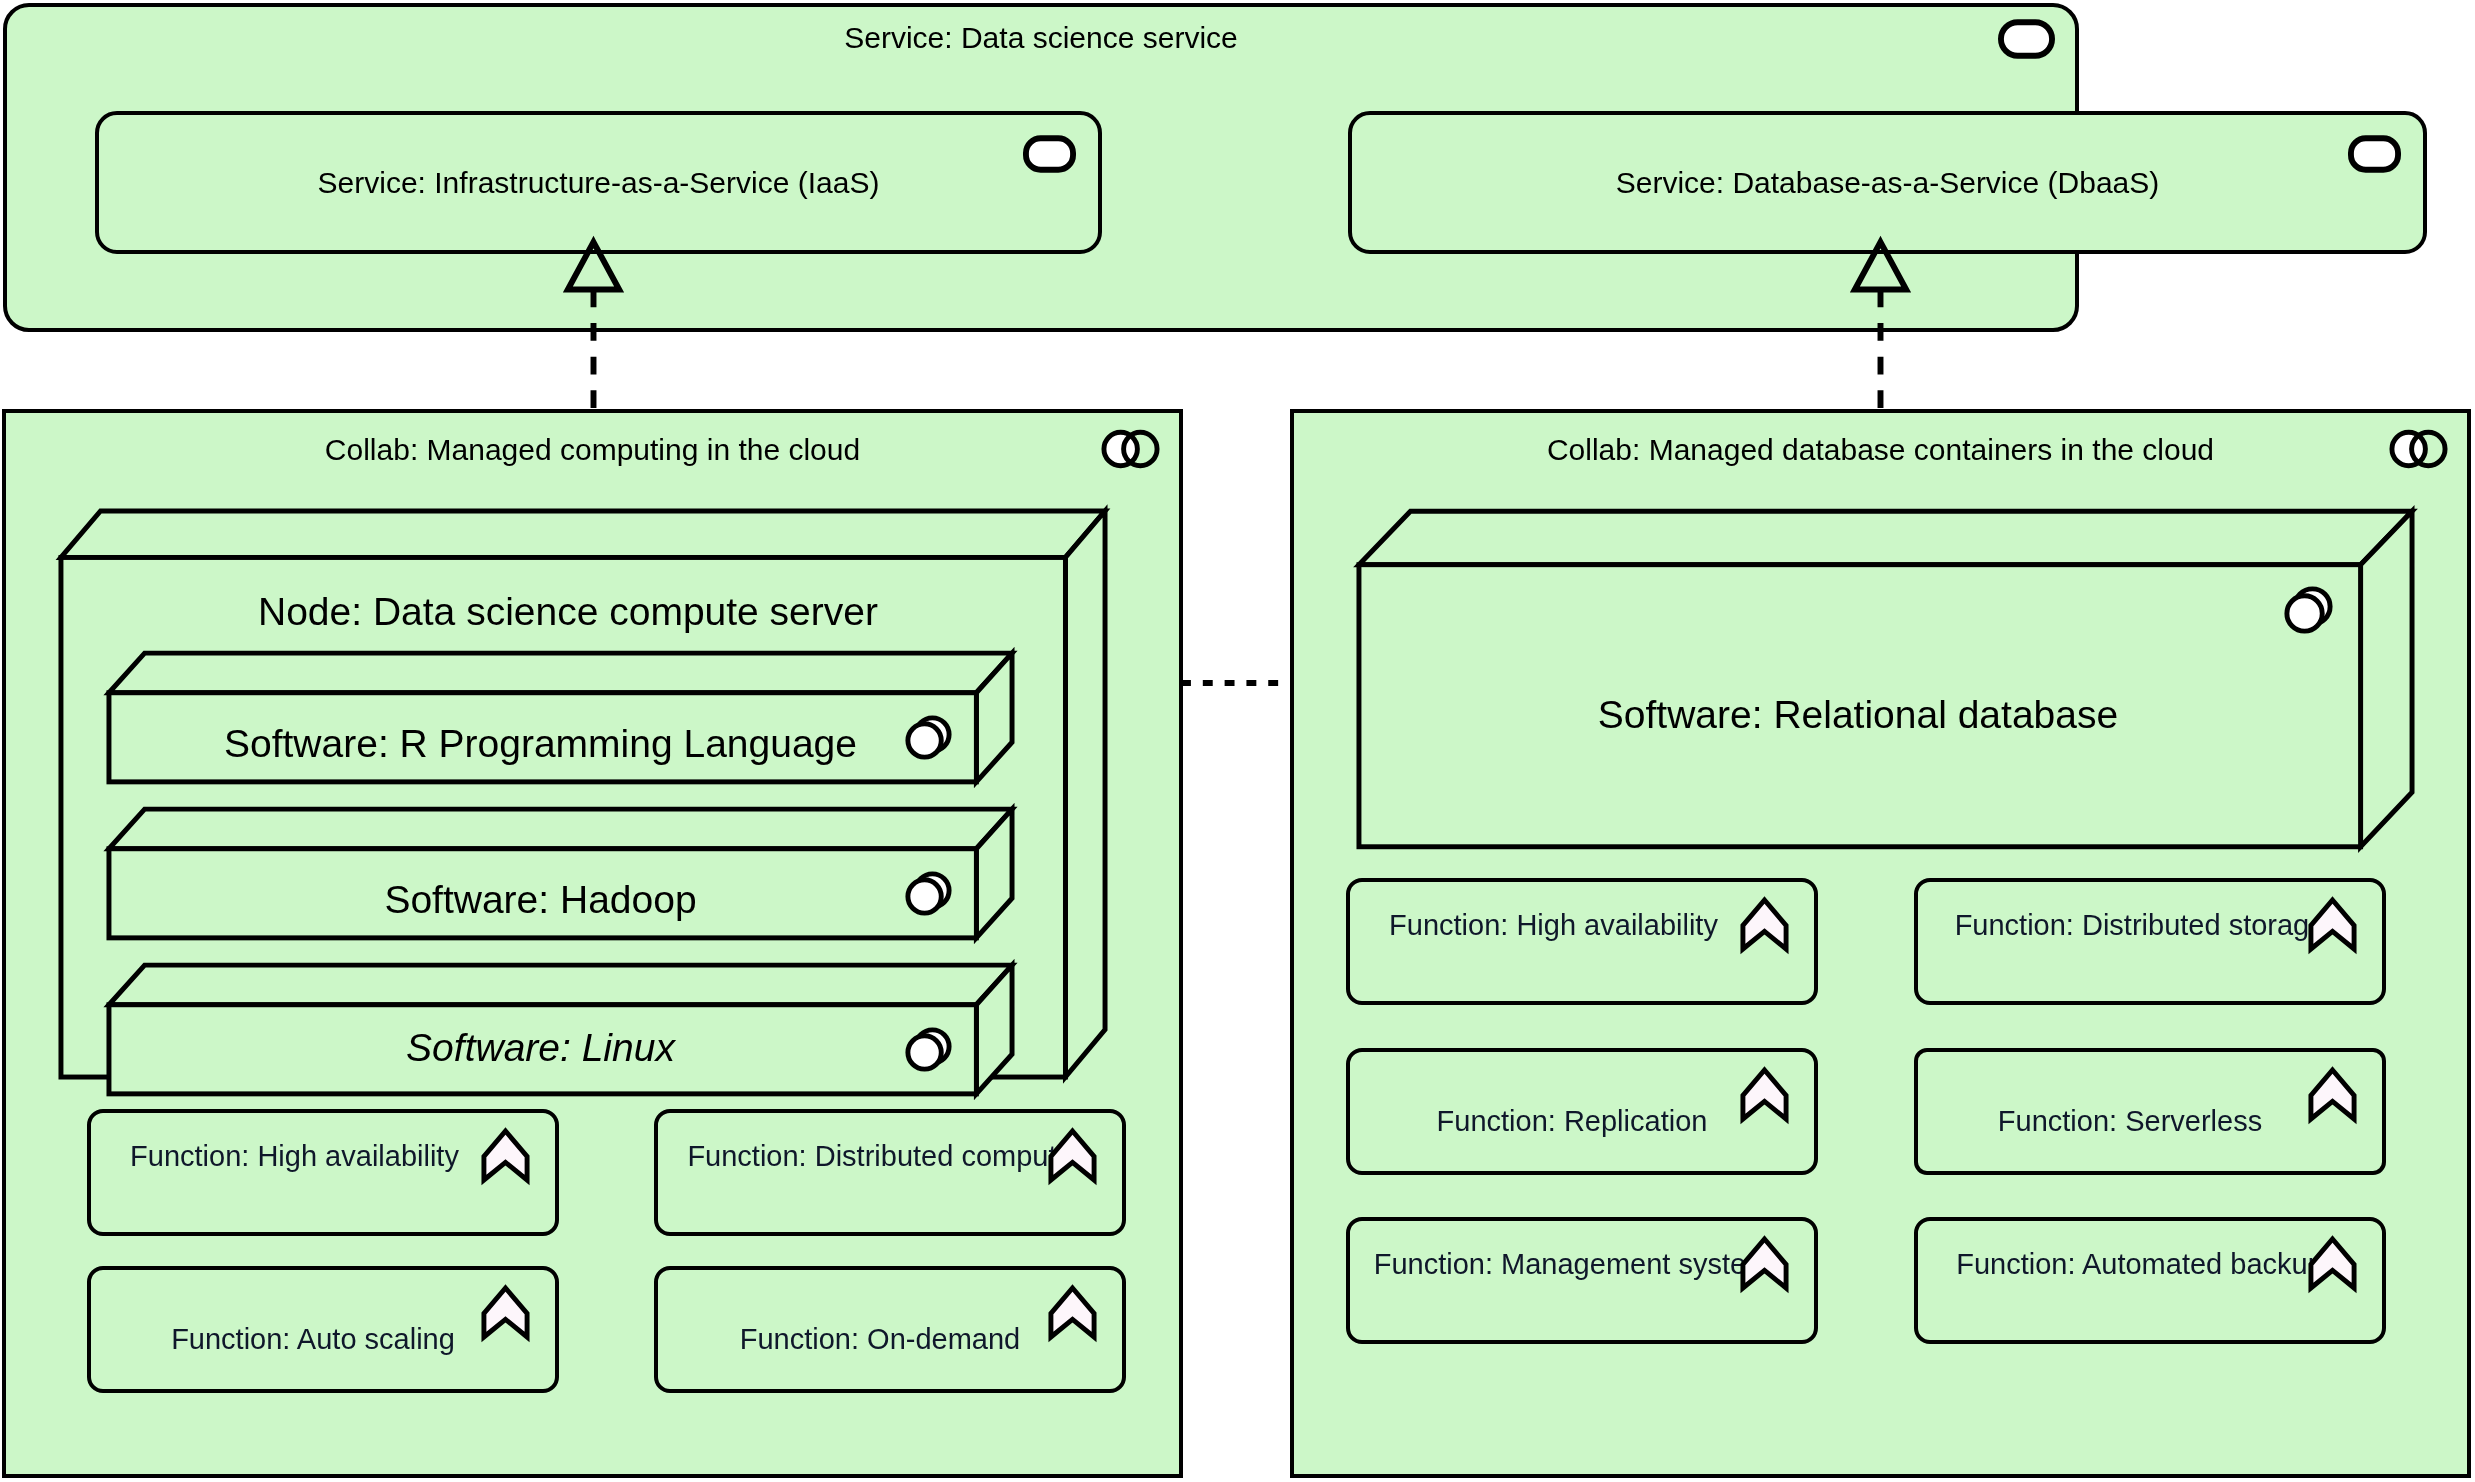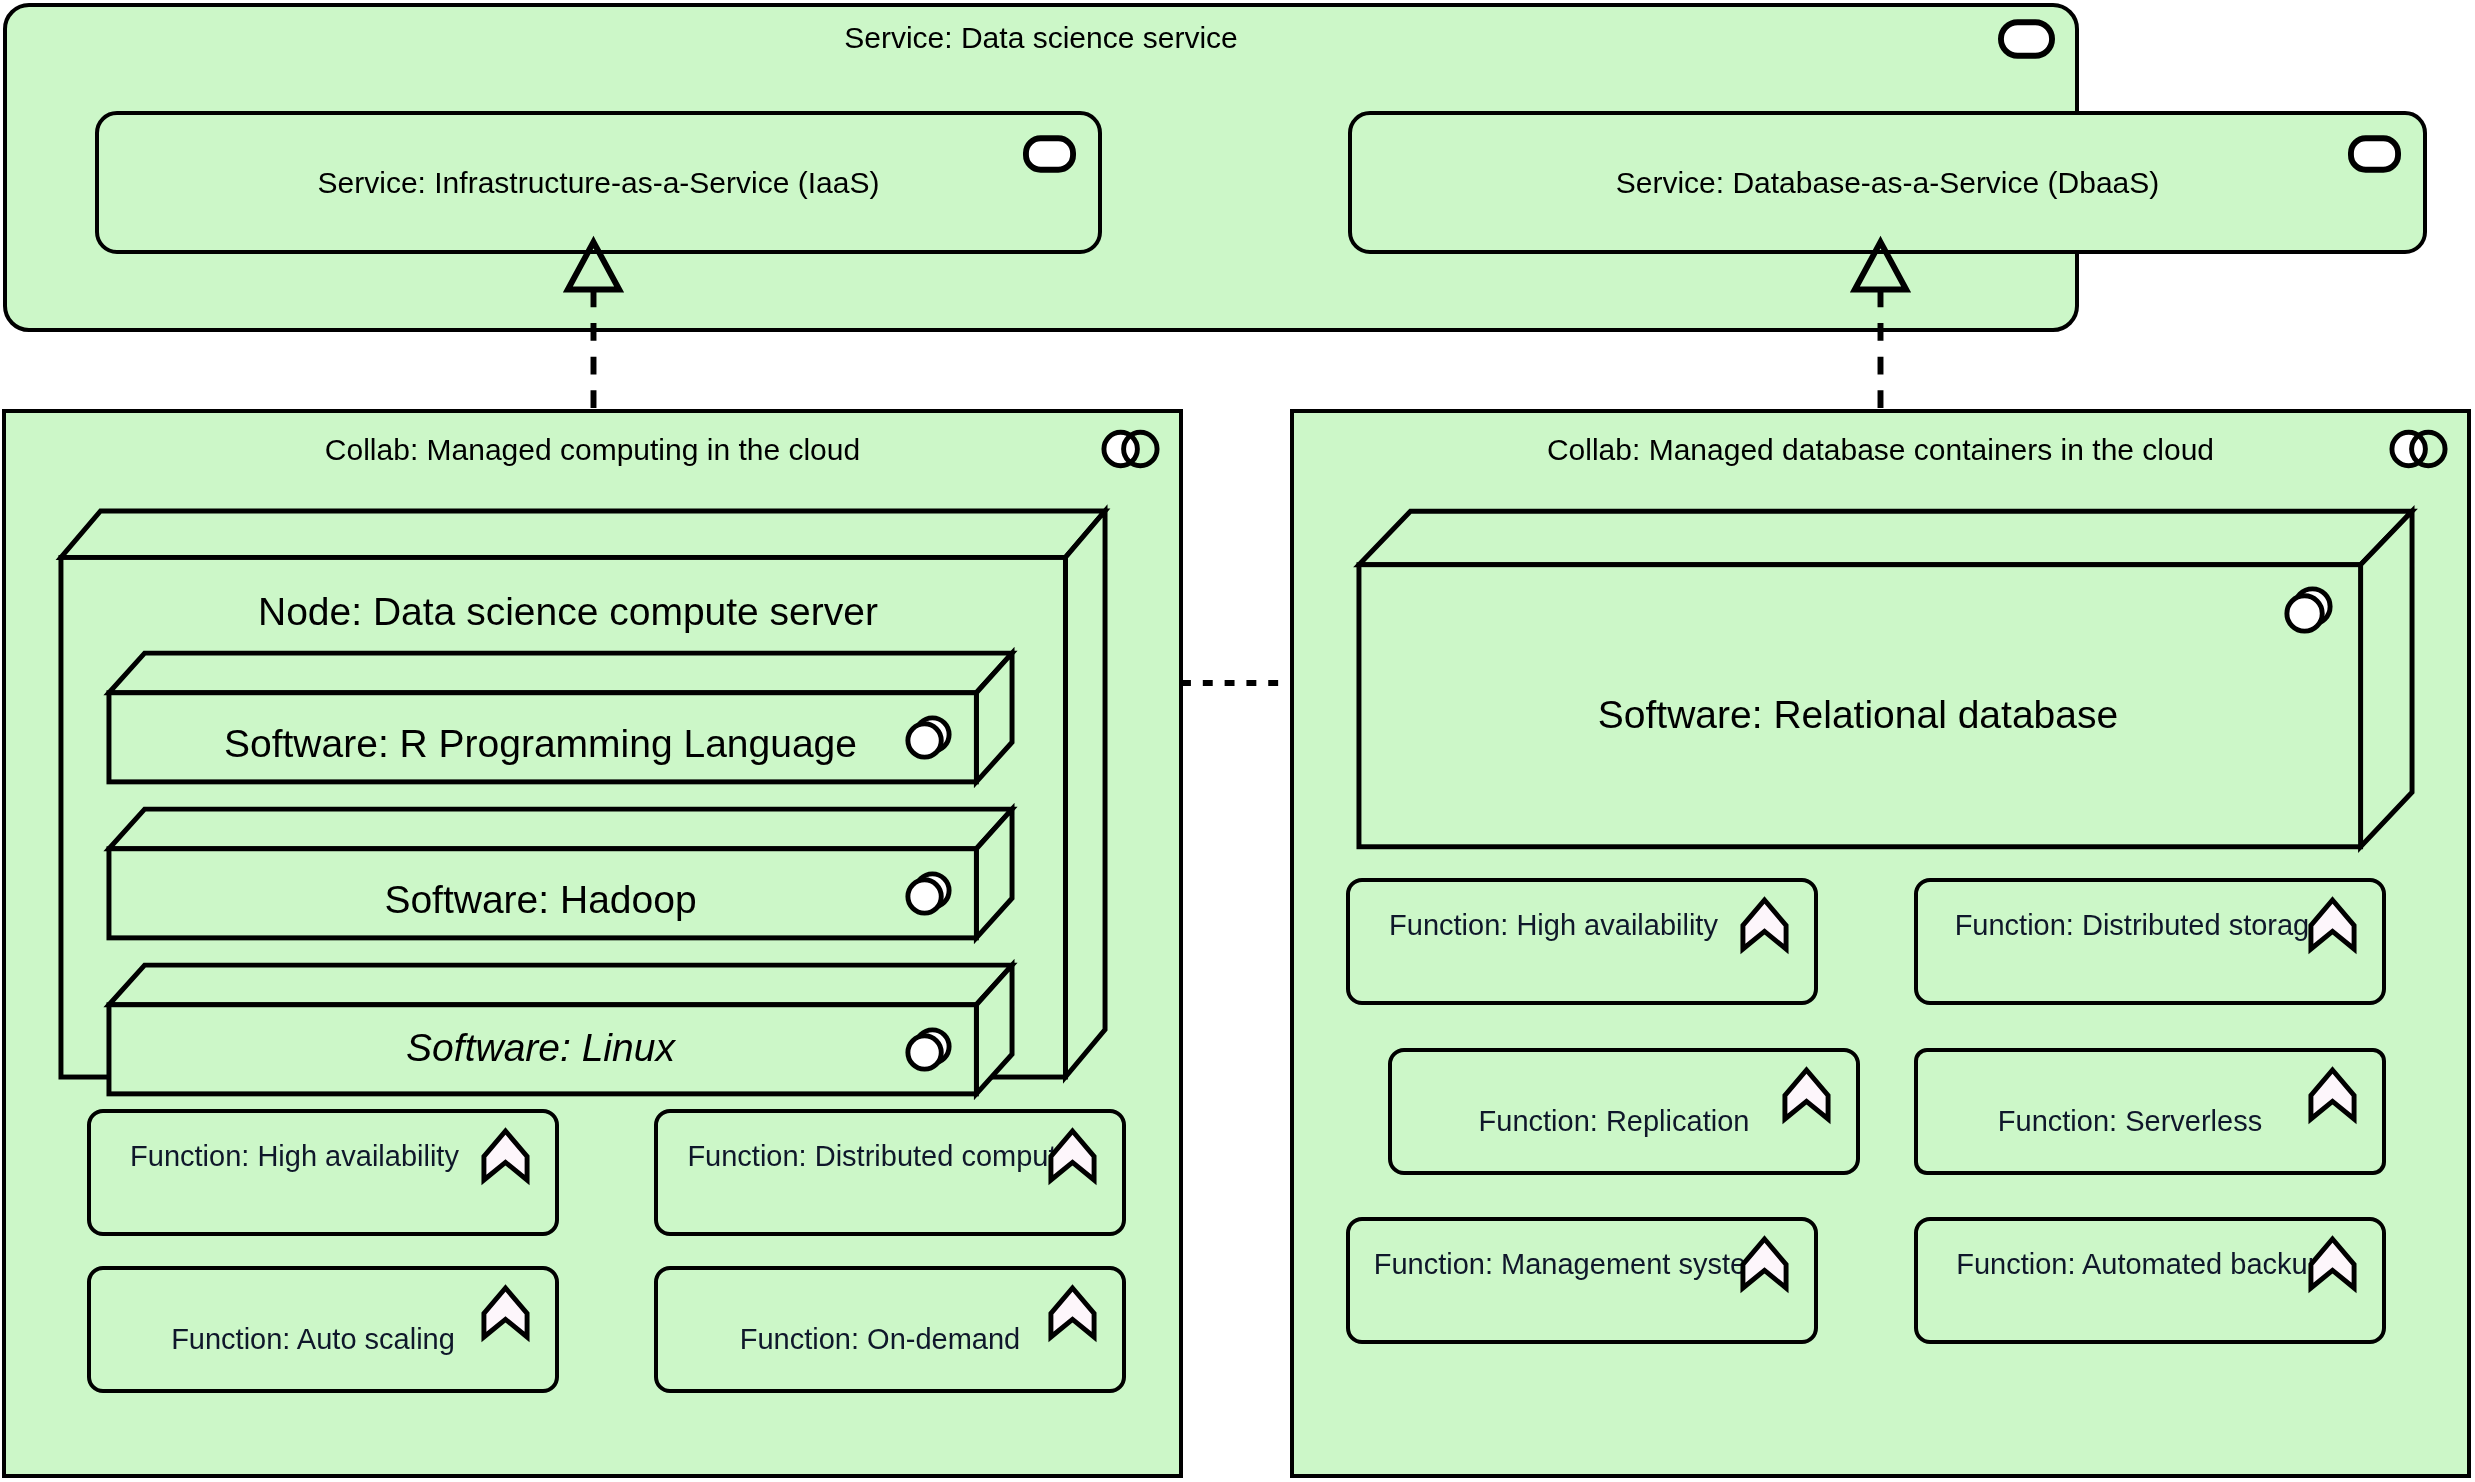--- a/index.html
+++ b/index.html
@@ -277,21 +277,21 @@
 
     <div class="abs func" style="left:620px; top:465px; width:472px; height:127px;">
       <div class="lbl-func" style="padding-right:20px;">Function: Distributed storage</div>
       <div class="icon" style="right:24px; top:14px;">
         <svg width="51" height="57" viewBox="0 0 52 58">
           <polygon points="26,4 48,30 48,54 26,36 4,54 4,30" fill="#fdf6fb" stroke="#000000" stroke-width="5"></polygon>
         </svg>
       </div>
     </div>
 
-    <div class="abs func" style="left:52px; top:635px; width:472px; height:127px;margin-left:42px;">
+    <div class="abs func" style="left:52px; top:635px; width:472px; height:127px;">
       <div class="lbl-func" style="top:48px; padding-right:20px;">Function: Replication</div>
       <div class="icon" style="right:24px; top:14px;">
         <svg width="51" height="57" viewBox="0 0 52 58">
           <polygon points="26,4 48,30 48,54 26,36 4,54 4,30" fill="#fdf6fb" stroke="#000000" stroke-width="5"></polygon>
         </svg>
       </div>
     </div>
 
     <div class="abs func" style="left:620px; top:635px; width:472px; height:127px;border-radius:13px;">
       <div class="lbl-func" style="top:48px; padding-right:40px;">Function: Serverless</div>

